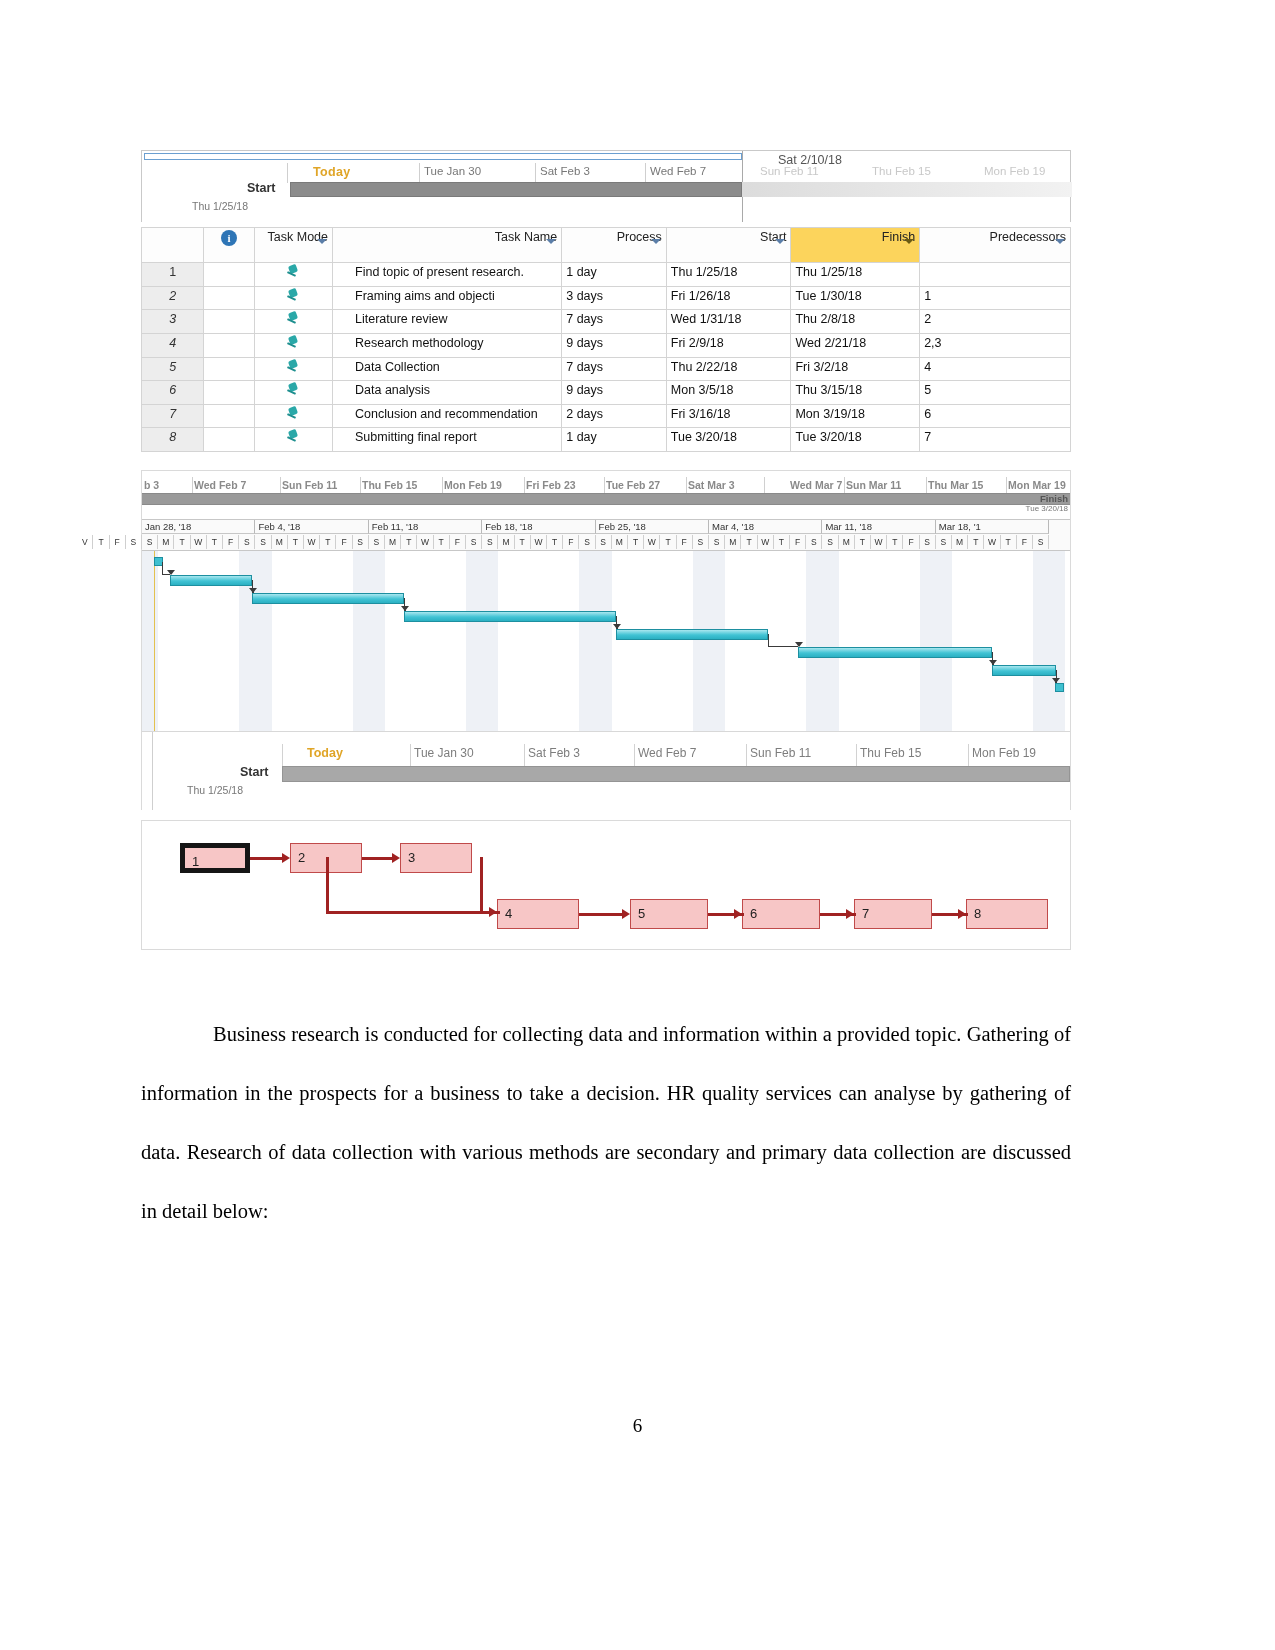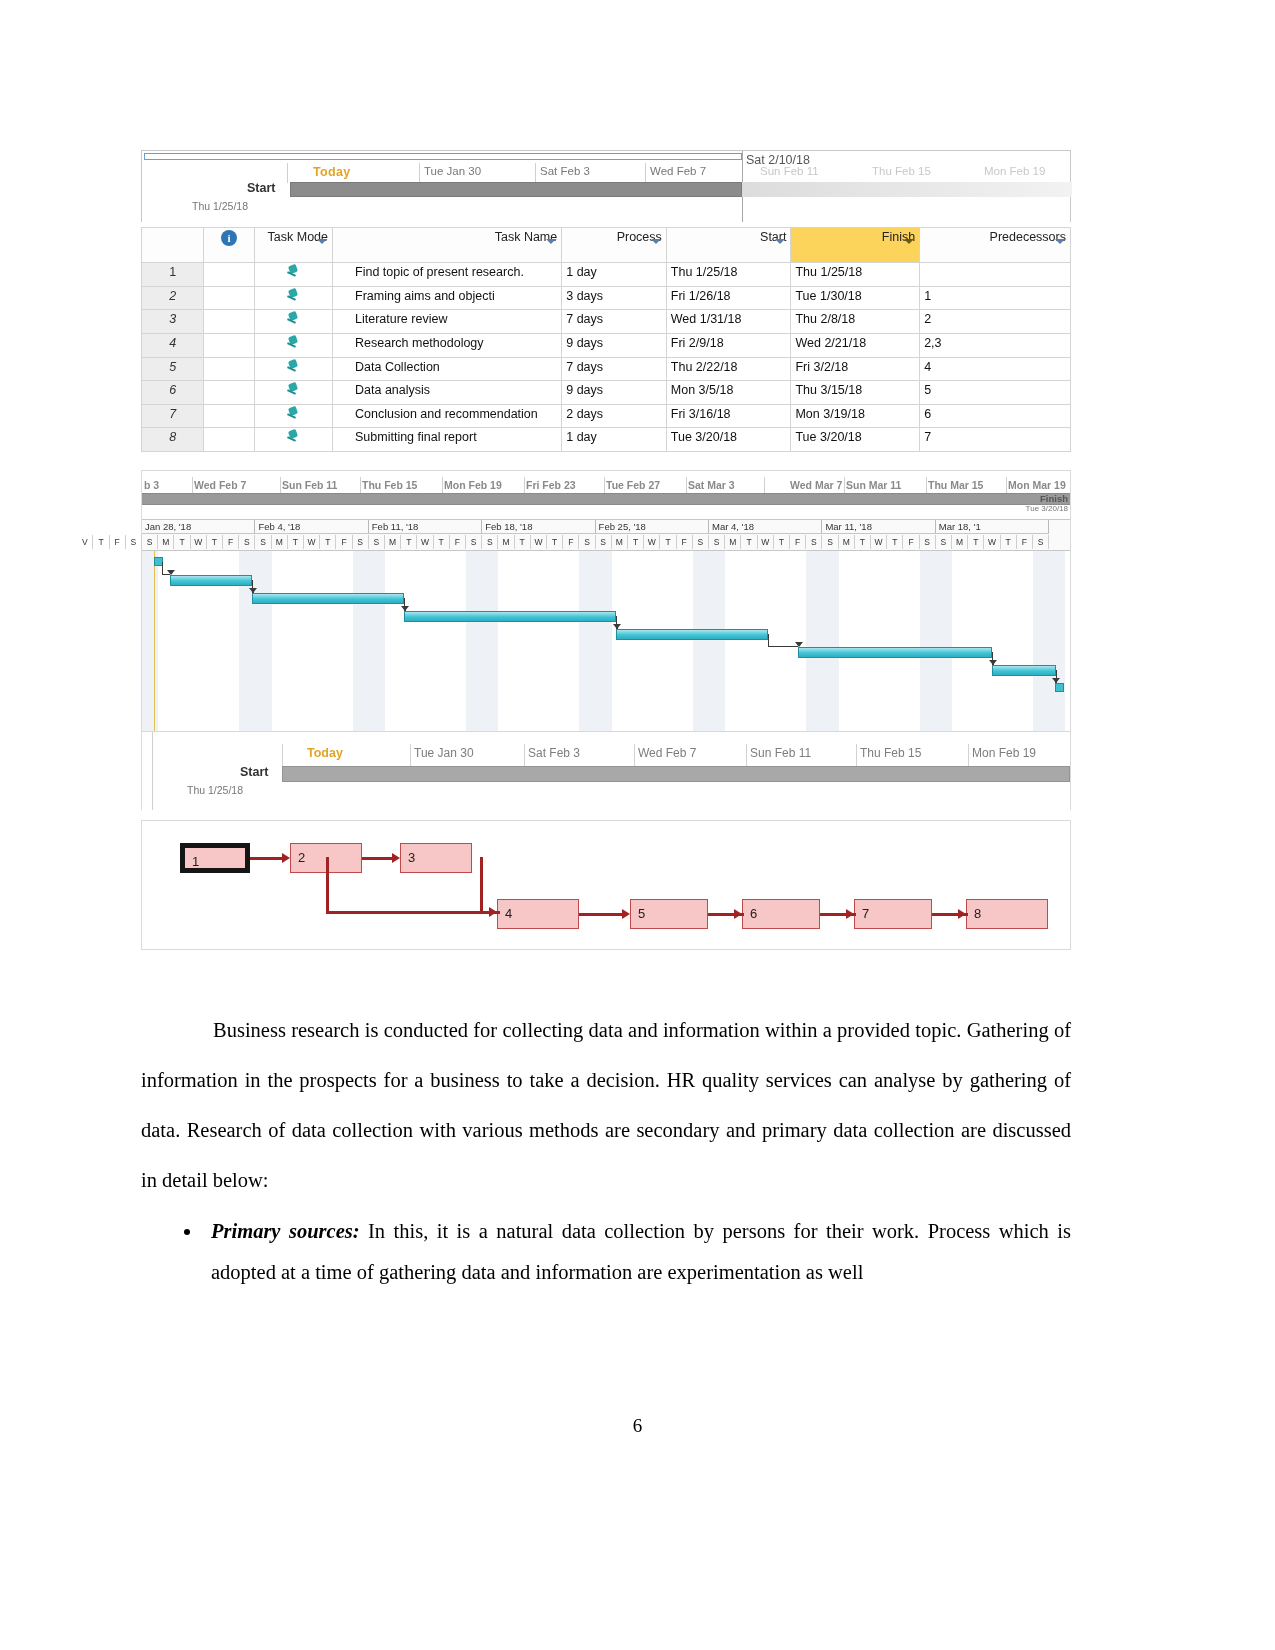--- a/index.html
+++ b/index.html
@@ -15,21 +15,21 @@
   .tl-band{position:relative;height:72px;border:1px solid #c9c9c9;border-bottom:none;background:#fff;box-sizing:border-box;}
   .tl-blue{position:absolute;left:2px;top:2px;width:598px;height:7px;background:#ffffff;border:1px solid #6b9fd0;box-sizing:border-box;}
   .tl-today{position:absolute;left:171px;top:14px;font-family:"Liberation Sans",sans-serif;font-size:12.5px;color:#e0a527;font-weight:bold;letter-spacing:.3px;}
   .tl-tick{position:absolute;top:14px;font-family:"Liberation Sans",sans-serif;font-size:11.5px;color:#777;white-space:nowrap;}
   .tl-tick.dim{color:#c8c8c8;}
   .tl-tickline{position:absolute;top:12px;height:20px;width:1px;background:#cfcfcf;}
   .tl-startlbl{position:absolute;left:105px;top:30px;font-family:"Liberation Sans",sans-serif;font-size:12.5px;color:#333;font-weight:bold;}
   .tl-startdate{position:absolute;left:50px;top:49px;font-family:"Liberation Sans",sans-serif;font-size:10.5px;color:#777;}
   .tl-bar{position:absolute;left:148px;top:31px;height:15px;width:452px;background:#8c8c8c;border:1px solid #7a7a7a;box-sizing:border-box;}
   .tl-bar-light{position:absolute;left:600px;top:31px;height:15px;width:330px;background:linear-gradient(to right,#dcdcdc,#f2f2f2);}
-  .tl-sat{position:absolute;left:604px;top:2px;font-family:"Liberation Sans",sans-serif;font-size:12.5px;color:#555;}
+  .tl-sat{position:absolute;left:636px;top:2px;font-family:"Liberation Sans",sans-serif;font-size:12.5px;color:#555;}
   .tl-divider-v{position:absolute;left:600px;top:0;bottom:0;width:1px;background:#a9a9a9;}
 
   
   .gtable{position:absolute;left:0;top:77px;width:930px;border-collapse:collapse;
           font-family:"Liberation Sans",sans-serif;font-size:12.5px;color:#111;table-layout:fixed;}
   .gtable th,.gtable td{border:1px solid #d4d4d4;padding:2px 4px;vertical-align:top;line-height:1.25;}
   .gtable thead th{background:#fdfdfd;font-weight:normal;color:#222;text-align:right;height:30px;position:relative;}
   .gtable thead th.sel{background:#fcd45c;}
   .col-id{width:62px;}
   .col-i{width:50px;}
@@ -87,21 +87,21 @@
   .nd-box{position:absolute;height:30px;background:#f7c6c6;border:1px solid #c04a4a;box-sizing:border-box;
           font-family:"Liberation Sans",sans-serif;font-size:13px;color:#222;padding-left:7px;line-height:28px;}
   .nd-box.crit{border:5px solid #151515;background:#f7c6c6;}
   .nd-line{position:absolute;background:#a02222;}
   .nd-arrow{position:absolute;width:0;height:0;border-top:5px solid transparent;border-bottom:5px solid transparent;border-left:8px solid #a02222;}
 
   
   .doc{position:absolute;left:141px;top:1005px;width:930px;}
   h1.task{font-family:"Liberation Serif",serif;font-size:26px;font-weight:bold;margin:0 0 32px 0;letter-spacing:.4px;}
   .p4{font-family:"Liberation Serif",serif;font-size:21px;text-decoration:underline;margin:0 0 22px 0;}
-  p.body{font-family:"Liberation Serif",serif;font-size:20.5px;line-height:50px;text-align:justify;margin:0;text-indent:72px;}
+  p.body{font-family:"Liberation Serif",serif;font-size:20.5px;line-height:59px;text-align:justify;margin:0;text-indent:72px;}
   ul.bl{margin:6px 0 0 0;padding-left:62px;}
   ul.bl li{font-family:"Liberation Serif",serif;font-size:20.5px;line-height:41px;text-align:justify;padding-left:8px;}
   ul.bl li b{font-style:italic;}
   .pgnum{position:absolute;left:0;right:0;top:1415px;text-align:center;font-family:"Liberation Serif",serif;font-size:19px;}
 </style>
 </head>
 <body>
 
 <div class="page">
 
@@ -448,21 +448,16 @@
       <div class="nd-line" style="left: 566px; top: 92px; width: 36px; height: 3px;"></div>
       <div class="nd-arrow" style="left: 592px; top: 88px;"></div>
       <div class="nd-line" style="left: 678px; top: 92px; width: 36px; height: 3px;"></div>
       <div class="nd-arrow" style="left: 704px; top: 88px;"></div>
       <div class="nd-line" style="left: 790px; top: 92px; width: 36px; height: 3px;"></div>
       <div class="nd-arrow" style="left: 816px; top: 88px;"></div>
     </div>
 
   <div class="doc">
     <p class="body">Business research is conducted for collecting data and information within a provided topic. Gathering of information in the prospects for a business to take a decision. HR quality services can analyse by gathering of data. Research of data collection with various methods are secondary and primary data collection are discussed in detail below:</p>
-    <ul class="bl">
-      <li>
-        <b>Primary sources:</b><span> In this, it is a natural data collection by persons for their work. Process which is adopted at a time of gathering data and information are experimentation as well</span>
-      </li>
-    </ul>
   </div>
 
   <div class="pgnum">6</div>
 </div>
 
 </body></html>

